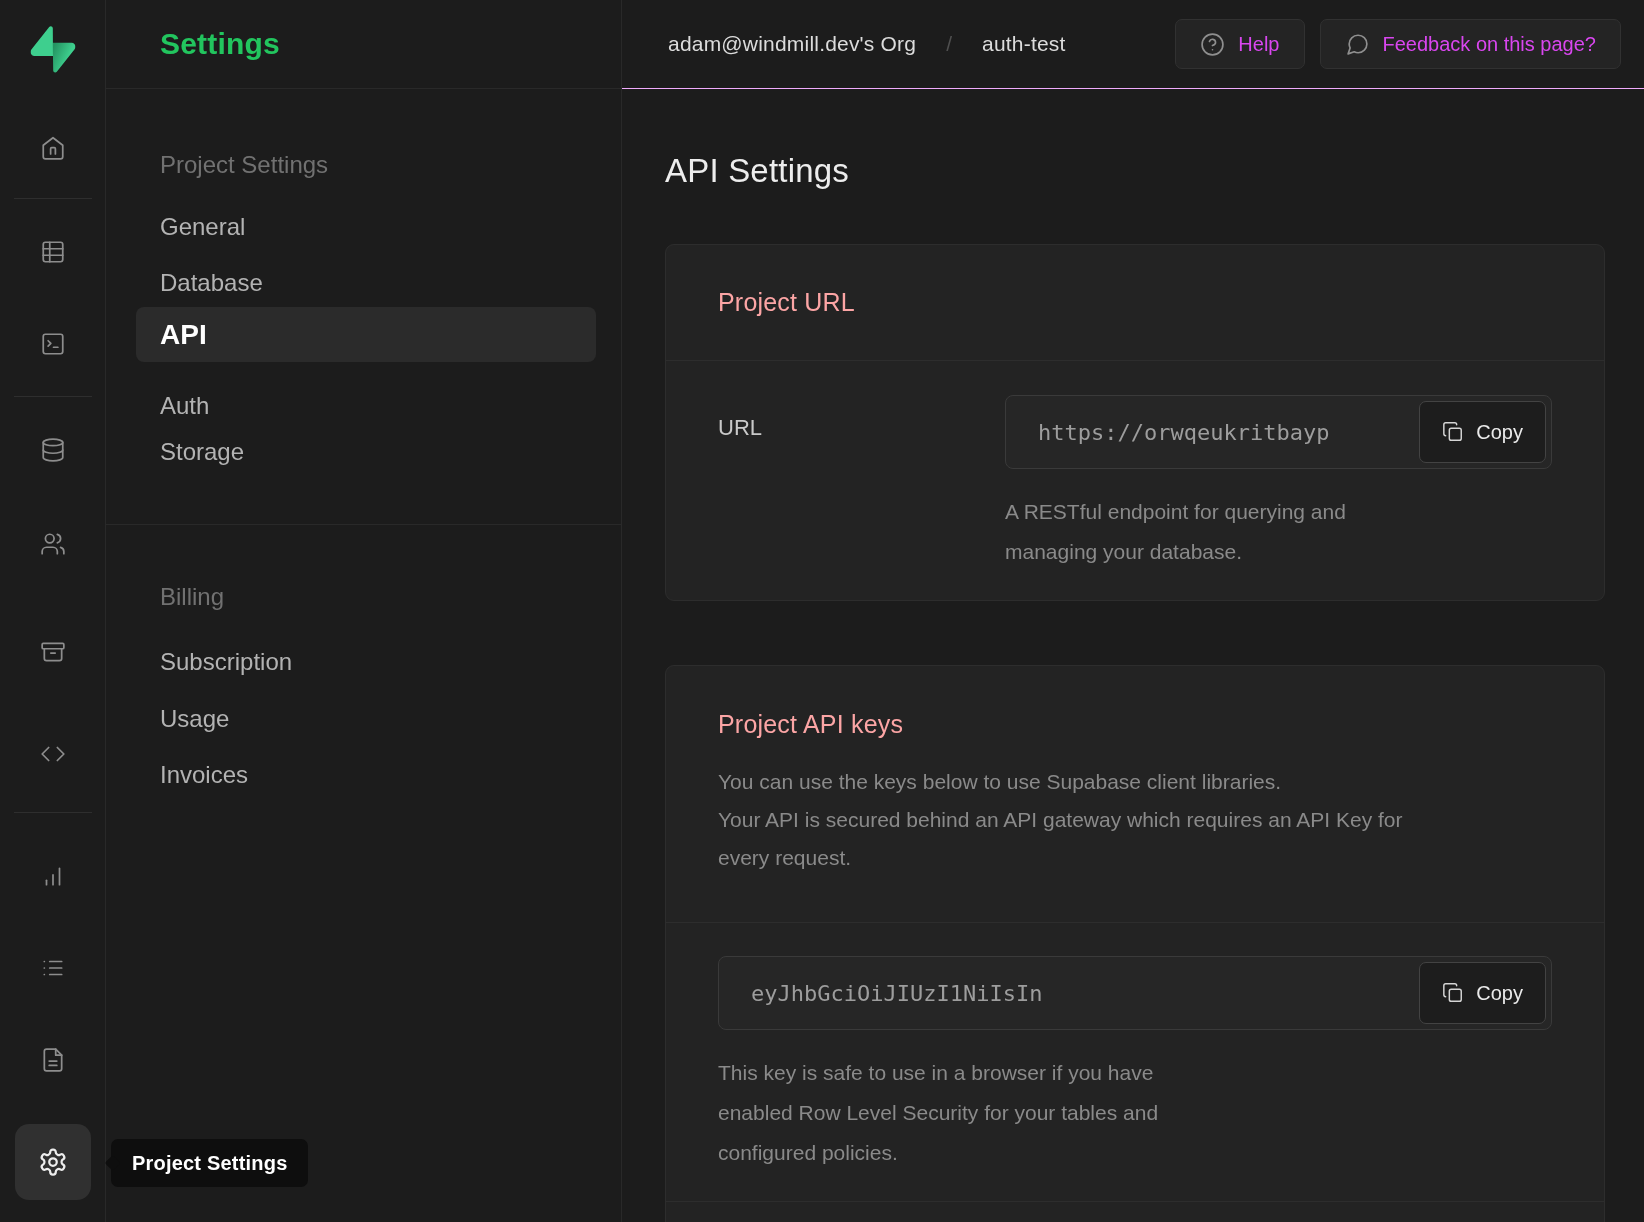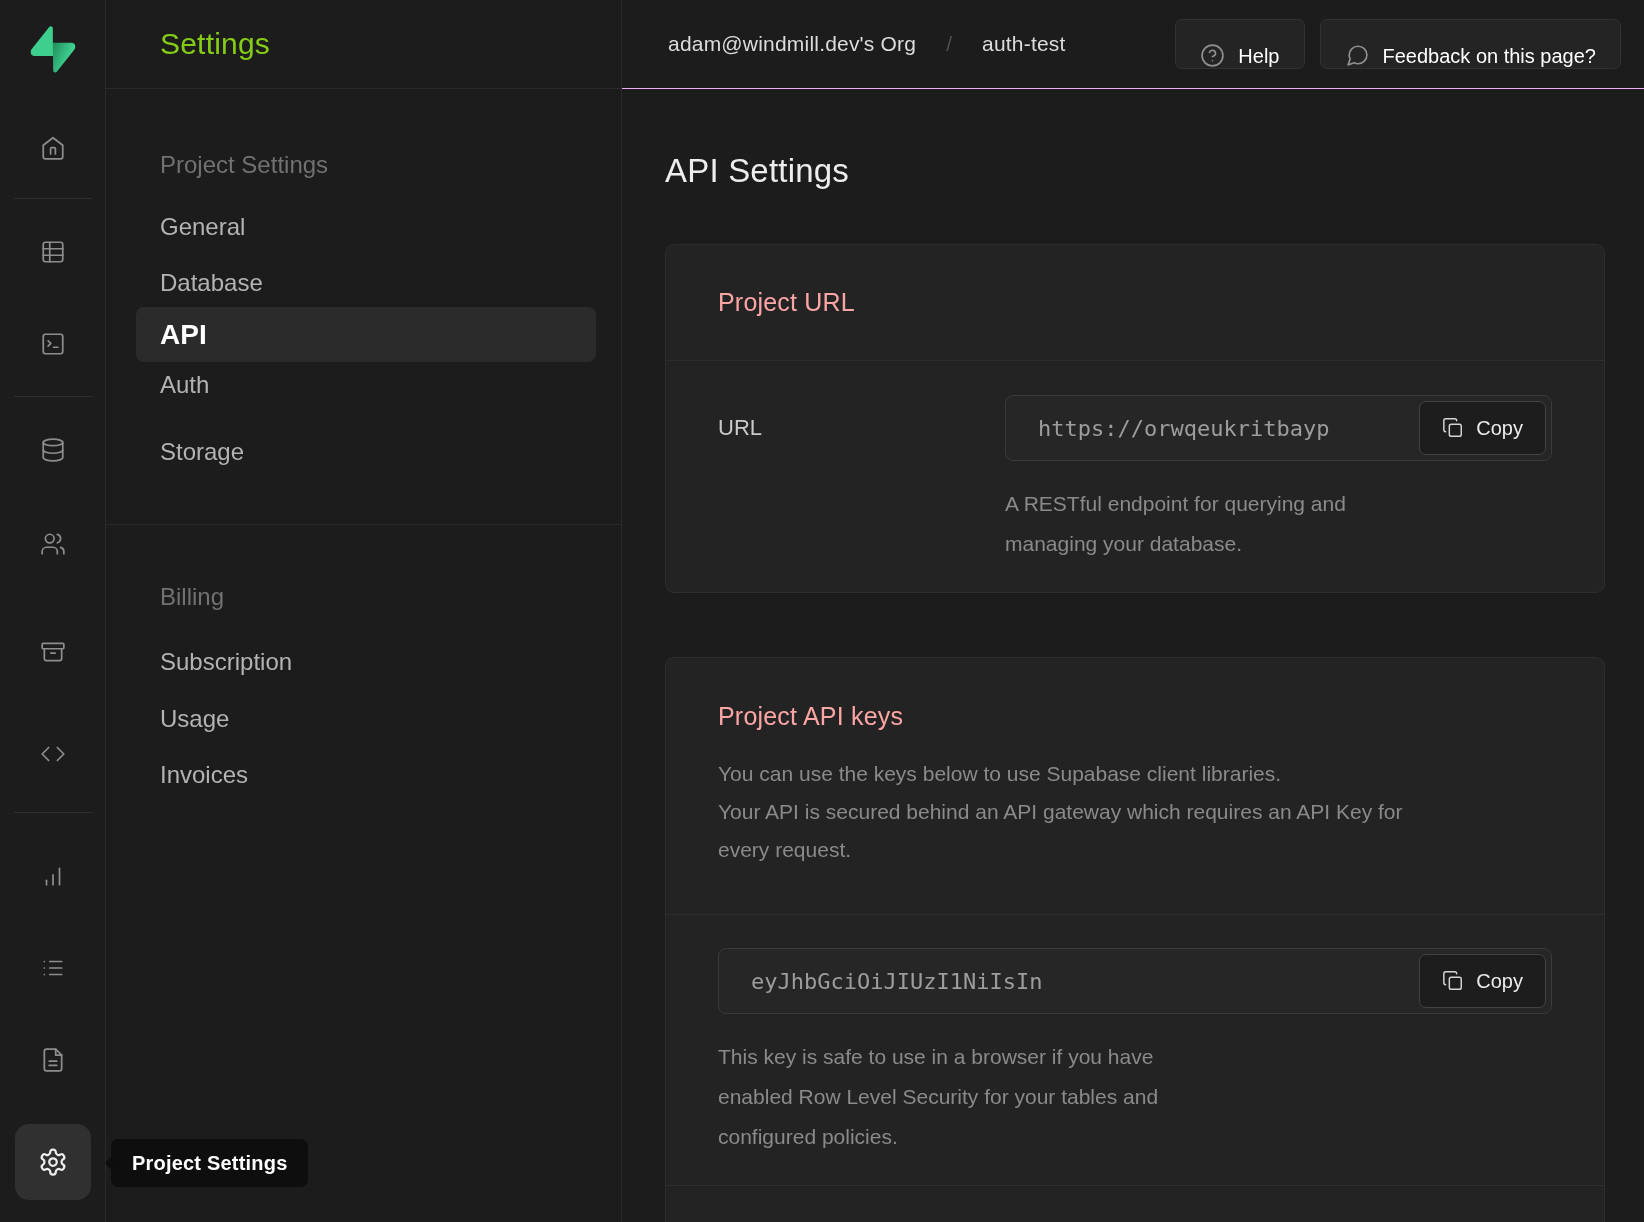--- a/index.html
+++ b/index.html
@@ -35,62 +35,62 @@
              letter-spacing: .2px; white-space: nowrap; }
   .tooltip::before { content: ""; position: absolute; left: -4px; top: 50%;
              width: 11px; height: 11px; background: #0e0e0e; border-radius: 2px;
              transform: translateY(-50%) rotate(45deg); }
 
   
   .settings-nav { flex: 0 0 516px; width: 516px; border-right: 1px solid #292929;
                   position: relative; background: #1c1c1c; }
   .nav-header { height: 89px; border-bottom: 1px solid #292929;
                 display: flex; align-items: center; padding-left: 54px; }
-  .nav-title { font-size: 30px; font-weight: 400; color: #84cc16; letter-spacing: .2px; }
+  .nav-title { font-size: 30px; font-weight: 700; color: #22c55e; letter-spacing: .2px; }
   .nav-body { position: relative; height: calc(100% - 89px); }
   .nav-label, .nav-item { position: absolute; left: 54px; transform: translateY(-50%);
                           font-size: 24px; white-space: nowrap; }
   .nav-label { color: #717171; }
   .nav-item { color: #b3b3b3; cursor: pointer; }
   .nav-pill { position: absolute; left: 30px; top: 218px; width: 460px; height: 55px;
               background: #2b2b2b; border-radius: 8px; display: flex; align-items: center;
               padding-left: 24px; cursor: pointer; }
   .nav-pill span { color: #ffffff; font-weight: 700; font-size: 28px; }
   .nav-sec-div { position: absolute; left: 0; top: 435px; width: 100%; height: 1px;
                  background: #292929; }
 
   
   .main { flex: 1 1 auto; min-width: 0; display: flex; flex-direction: column; }
   .topbar { height: 89px; flex: 0 0 89px; border-bottom: 1px solid #f0abfc;
             display: flex; align-items: center; padding: 0 23px 0 46px; }
   .crumb { font-size: 21px; color: #dcdcdc; letter-spacing: .2px; white-space: nowrap; cursor: pointer; }
   .crumb-sep { font-size: 21px; color: #4f4f4f; margin: 0 30px; }
   .topbar-actions { margin-left: auto; display: flex; gap: 15px; }
   .tb-btn { height: 50px; border-radius: 7px; background: #242424;
-            border: 1px solid #313131; color: #ffffff; font-size: 20px;
+            border: 1px solid #313131; color: #d946ef; font-size: 20px;
             font-family: "Liberation Sans", sans-serif;
-            display: flex; align-items: flex-end; gap: 13px; padding: 0 24px;
+            display: flex; align-items: center; gap: 13px; padding: 0 24px;
             cursor: pointer; white-space: nowrap; }
   .tb-btn svg { width: 25px; height: 25px; color: #8f8f8f; }
 
   .content { padding: 0 39px 0 43px; flex: 1 1 auto; }
   .page-title { margin-top: 63px; font-size: 33px; font-weight: 400; color: #ededed;
                 line-height: 37px; letter-spacing: .2px; }
 
   .card { background: #232323; border: 1px solid #2d2d2d; border-radius: 9px;
           margin-top: 55px; overflow: hidden; }
   .card-head { height: 116px; display: flex; align-items: center; padding: 0 52px;
                border-bottom: 1px solid #2d2d2d; }
   .card-title { font-size: 25px; font-weight: 400; color: #fca5a5; letter-spacing: .2px; }
 
   .field-row { display: flex; padding: 34px 52px 28px; }
   .row-label { flex: 0 0 287px; font-size: 22px; color: #c9c9c9; padding-top: 20px; }
   .row-content { flex: 1 1 auto; min-width: 0; }
 
-  .input-box { position: relative; height: 66px; background: #262626;
+  .input-box { position: relative; height: 74px; background: #262626;
                border: 1px solid #3a3a3a; border-radius: 8px;
                display: flex; align-items: center; padding: 0 155px 0 32px; }
   .mono-value { font-family: "DejaVu Sans Mono", monospace; font-size: 22px;
                 color: #9d9d9d; white-space: nowrap; overflow: hidden; }
   .copy-btn { position: absolute; right: 5px; top: 5px; bottom: 5px;
               background: #1d1d1d; border: 1px solid #434343; border-radius: 7px;
               color: #eaeaea; font-size: 20px; font-family: "Liberation Sans", sans-serif;
               display: flex; align-items: center; gap: 12px; padding: 0 22px; cursor: pointer; }
   .copy-btn svg { width: 22px; height: 22px; color: #d5d5d5; }
 
@@ -235,21 +235,21 @@
     <div class="nav-body">
       <span class="nav-label" style="top:76px">Project Settings</span>
 
       <span class="nav-item" style="top:138px">General</span>
       <span class="nav-item" style="top:194px">Database</span>
 
       <div class="nav-pill">
         <span>API</span>
       </div>
 
-      <span class="nav-item" style="top:296px">Auth</span>
+      <span class="nav-item" style="top:317px">Auth</span>
       <span class="nav-item" style="top:363px">Storage</span>
 
       <div class="nav-sec-div"></div>
 
       <span class="nav-label" style="top:508px">Billing</span>
       <span class="nav-item" style="top:573px">Subscription</span>
       <span class="nav-item" style="top:630px">Usage</span>
       <span class="nav-item" style="top:686px">Invoices</span>
     </div>
   </nav>

